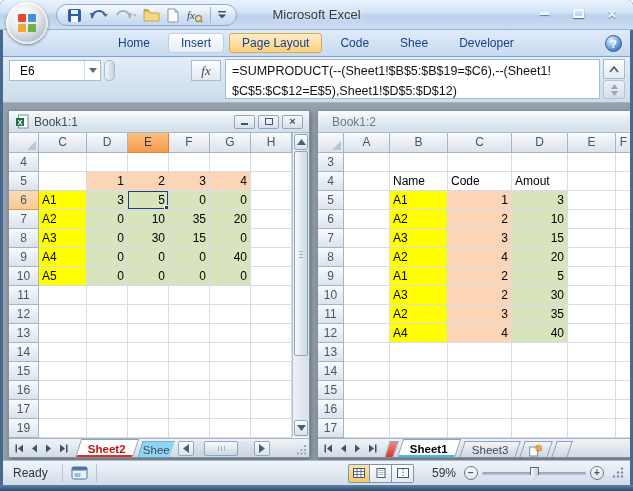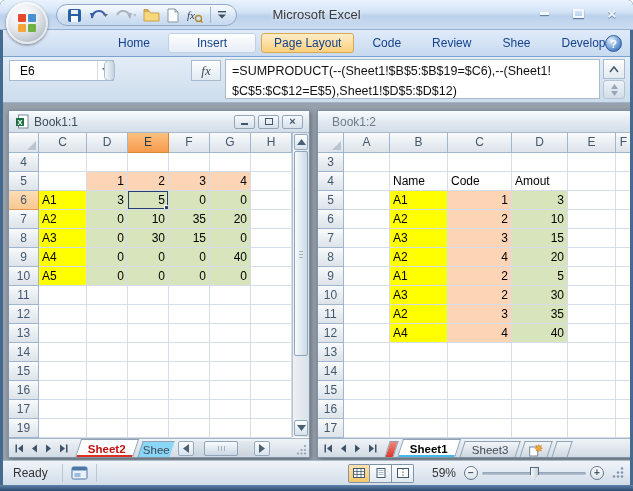--- a/index.html
+++ b/index.html
@@ -26,31 +26,31 @@
   .tbtn{display:flex;align-items:center;justify-content:center;width:22px;height:15px;}
   .glyph-min{width:9px;height:3px;background:#F4F8FC;box-shadow:0 1px 1px #5B7BA0;}
   .glyph-max{width:11px;height:9px;border:2px solid #F4F8FC;box-shadow:0 1px 1px #5B7BA0;}
   .glyph-close{color:#F4F8FC;font-size:15px;font-weight:bold;text-shadow:0 1px 1px #5B7BA0;line-height:1;}
 
   
   .tabstrip{position:absolute;left:3px;top:30px;width:627px;height:27px;
     background:linear-gradient(#E0EBFA,#C8DAEF);border-bottom:1px solid #7EA2CF;}
   .rtabs{position:absolute;left:102px;top:0;height:100%;display:flex;align-items:center;gap:5px;}
   .rtab{padding:3px 13px;font-size:12px;color:#15428B;border-radius:3px;line-height:1.2;}
-  .rtab.raised{background:linear-gradient(#FDFEFF,#E7EEF6);border:1px solid #C2D1E2;padding:2px 28px;}
+  .rtab.raised{background:linear-gradient(#FDFEFF,#E7EEF6);border:1px solid #C2D1E2;padding:2px 12px;}
   .rtab.active{background:linear-gradient(#FEEDC8,#FBD07E);border:1px solid #D9A94F;padding:2px 12px;}
   .helpbtn{position:absolute;right:8px;top:5px;width:17px;height:17px;border-radius:50%;
     background:radial-gradient(circle at 35% 30%,#E9F3FC,#4F86C8 70%,#2F62A8);
     color:#fff;font-size:11px;font-weight:bold;display:flex;align-items:center;justify-content:center;
     border:1px solid #2F5F9E;}
 
   
   .fbar{position:absolute;left:3px;top:57px;width:627px;height:46px;
     background:linear-gradient(#E3EDF7,#CCDCEB);border-bottom:1px solid #9FB4C8;}
-  .namebox{position:absolute;left:6px;top:3px;width:105px;height:21px;background:#fff;
+  .namebox{position:absolute;left:6px;top:3px;width:92px;height:21px;background:#fff;
     border:1px solid #A8BBCE;display:flex;align-items:center;justify-content:space-between;}
   .namebox-text{flex:1;padding-left:10px;font-size:12px;color:#000;}
   .namebox-dd{width:16px;height:100%;display:flex;align-items:center;justify-content:center;border-left:1px solid #D5DEE8;}
   .nb-split{position:absolute;left:101px;top:3px;width:11px;height:21px;border-radius:5px;
     background:linear-gradient(90deg,#F4F8FB,#C4D2E0);border:1px solid #AABDD0;}
   .fxbtn{position:absolute;left:188px;top:3px;width:30px;height:21px;
     background:linear-gradient(#FDFEFE,#E2EAF1);border:1px solid #A8BBCE;
     display:flex;align-items:center;justify-content:center;
     font-family:"Liberation Serif",serif;font-style:italic;font-size:13px;color:#3F4A56;}
   .finput{position:absolute;left:222px;top:2px;right:30px;bottom:3px;background:#fff;
@@ -247,21 +247,20 @@
         </span>
     </div>
   </div>
 
   <div class="tabstrip">
     <div class="rtabs">
         <div class="rtab normal">Home</div>
         <div class="rtab raised">Insert</div>
         <div class="rtab active">Page Layout</div>
         <div class="rtab normal">Code</div>
-        <div class="rtab normal">Review</div>
         <div class="rtab normal">Shee</div>
         <div class="rtab normal">Developer</div>
       </div>
     <div class="helpbtn">?</div>
   </div>
 
   <div class="fbar">
     <div class="namebox">
       <span class="namebox-text">E6</span>
       <span class="namebox-dd">

